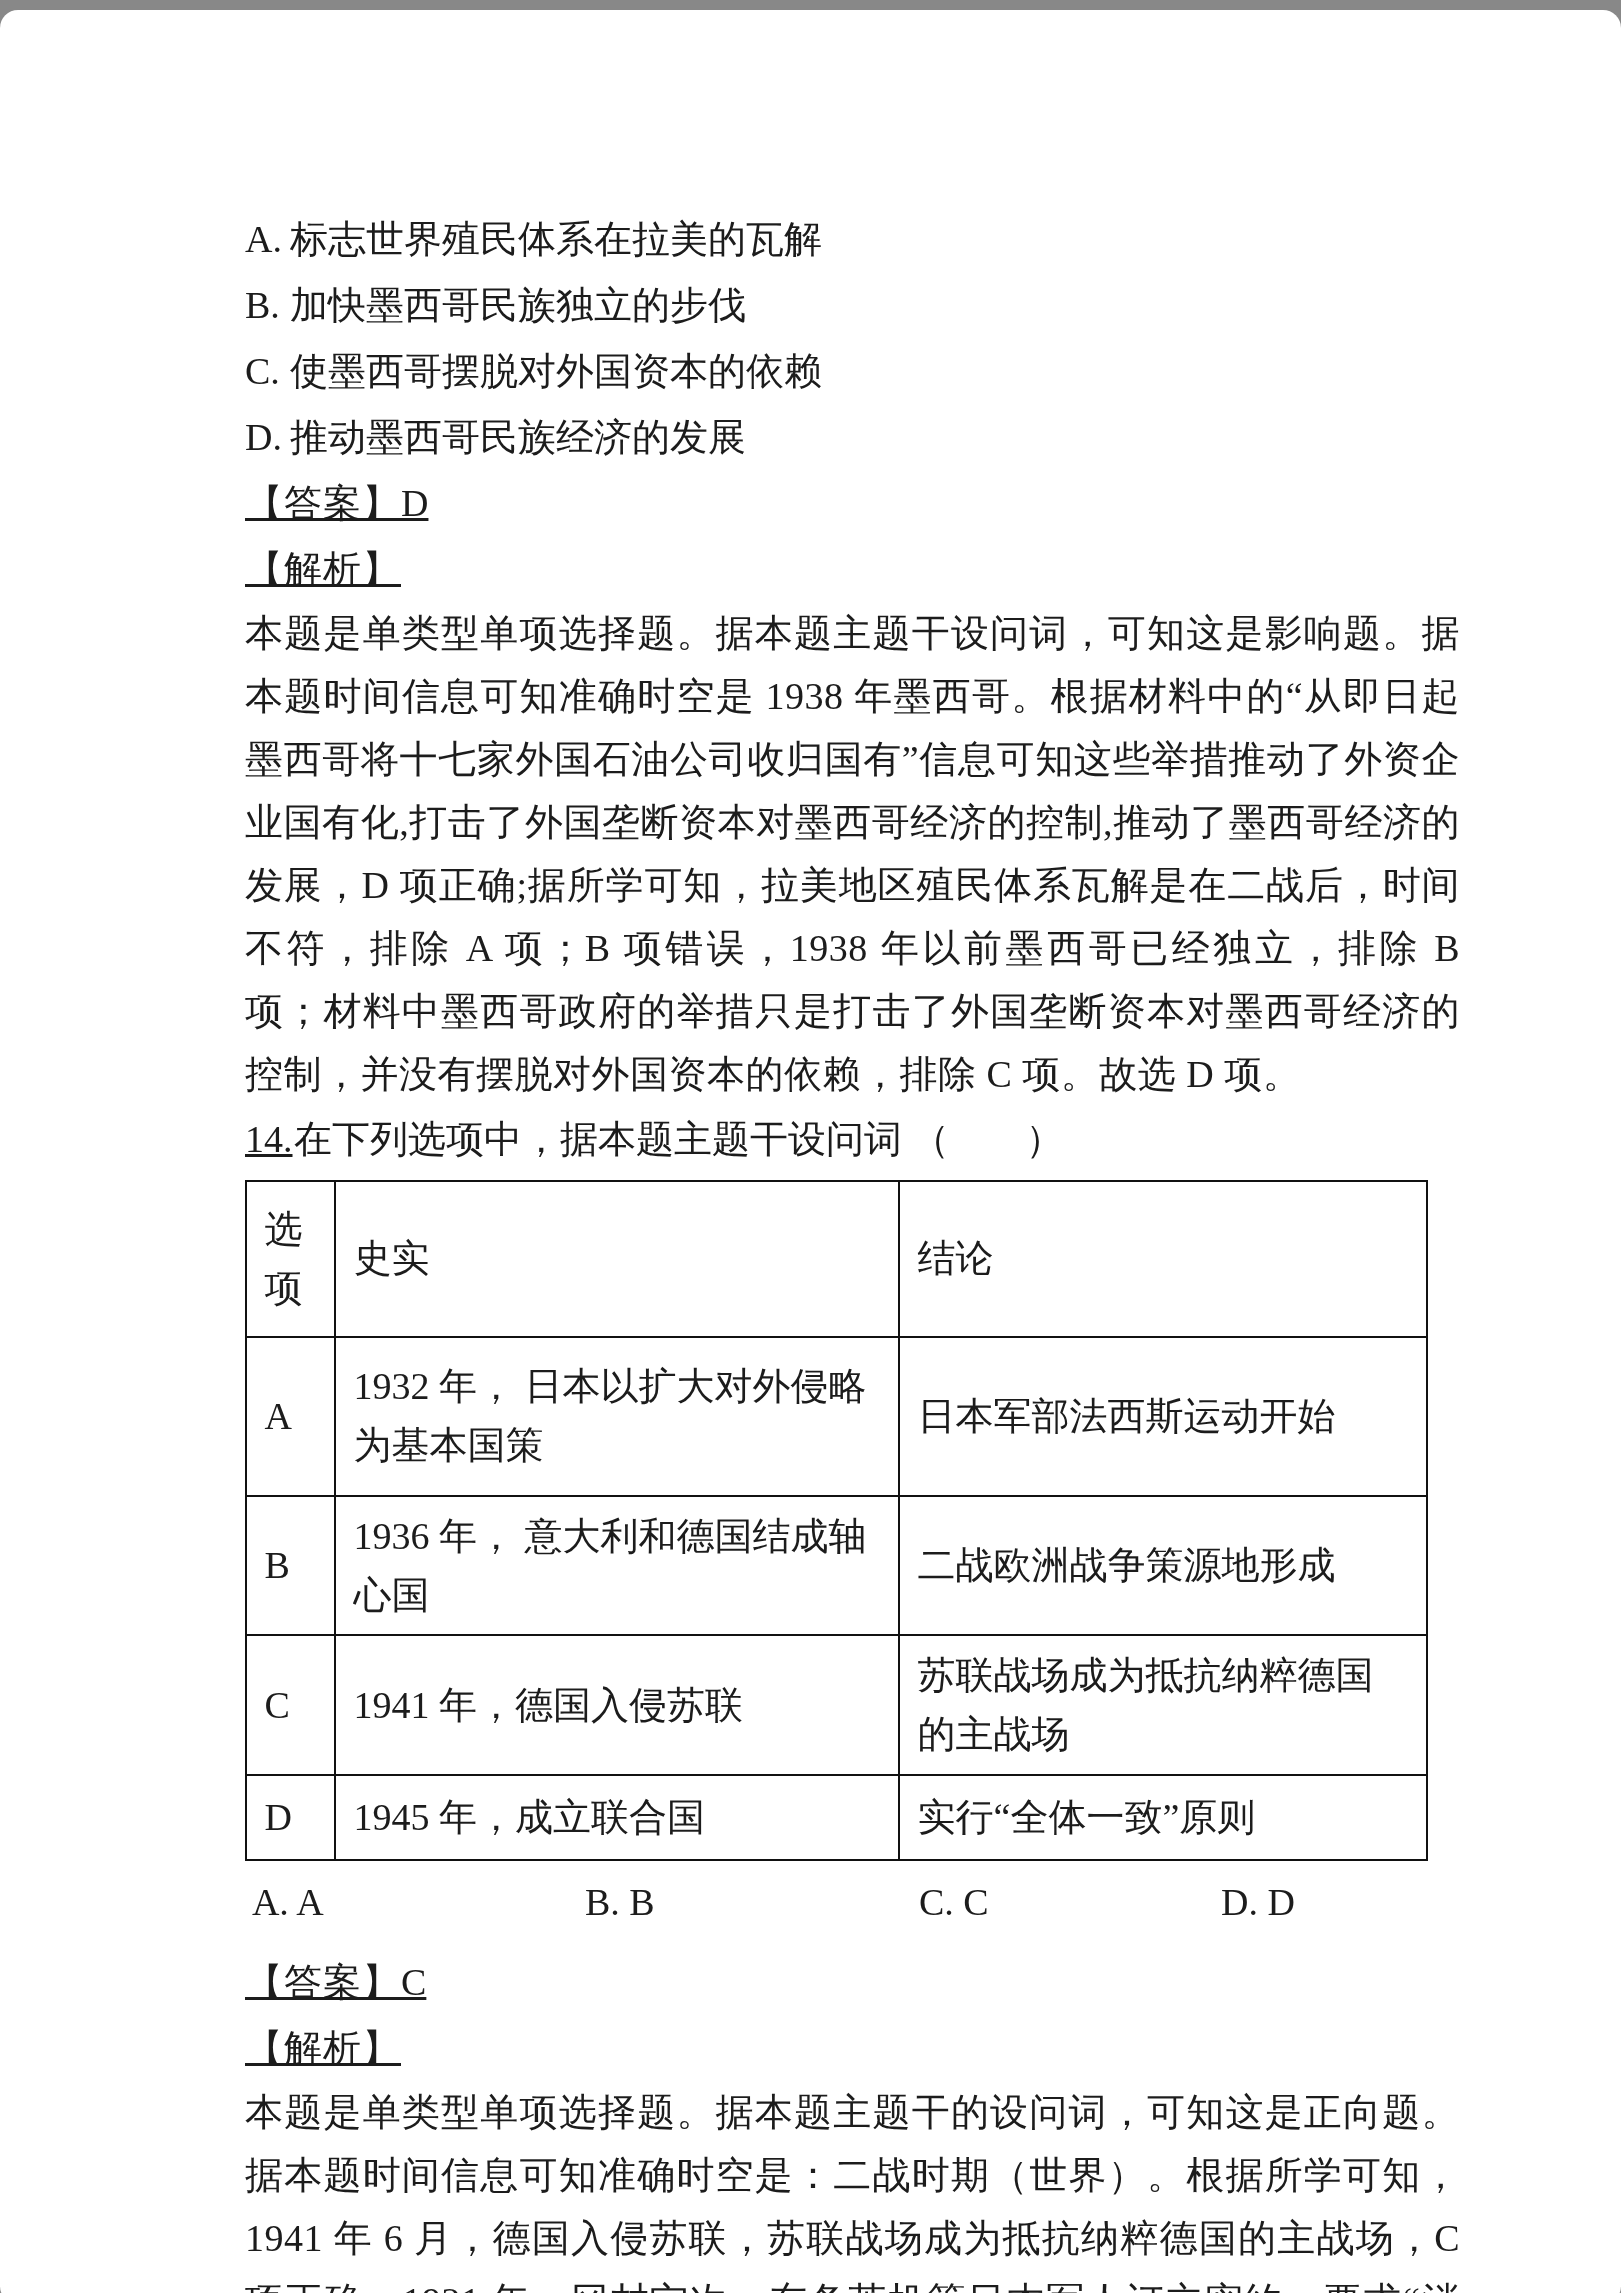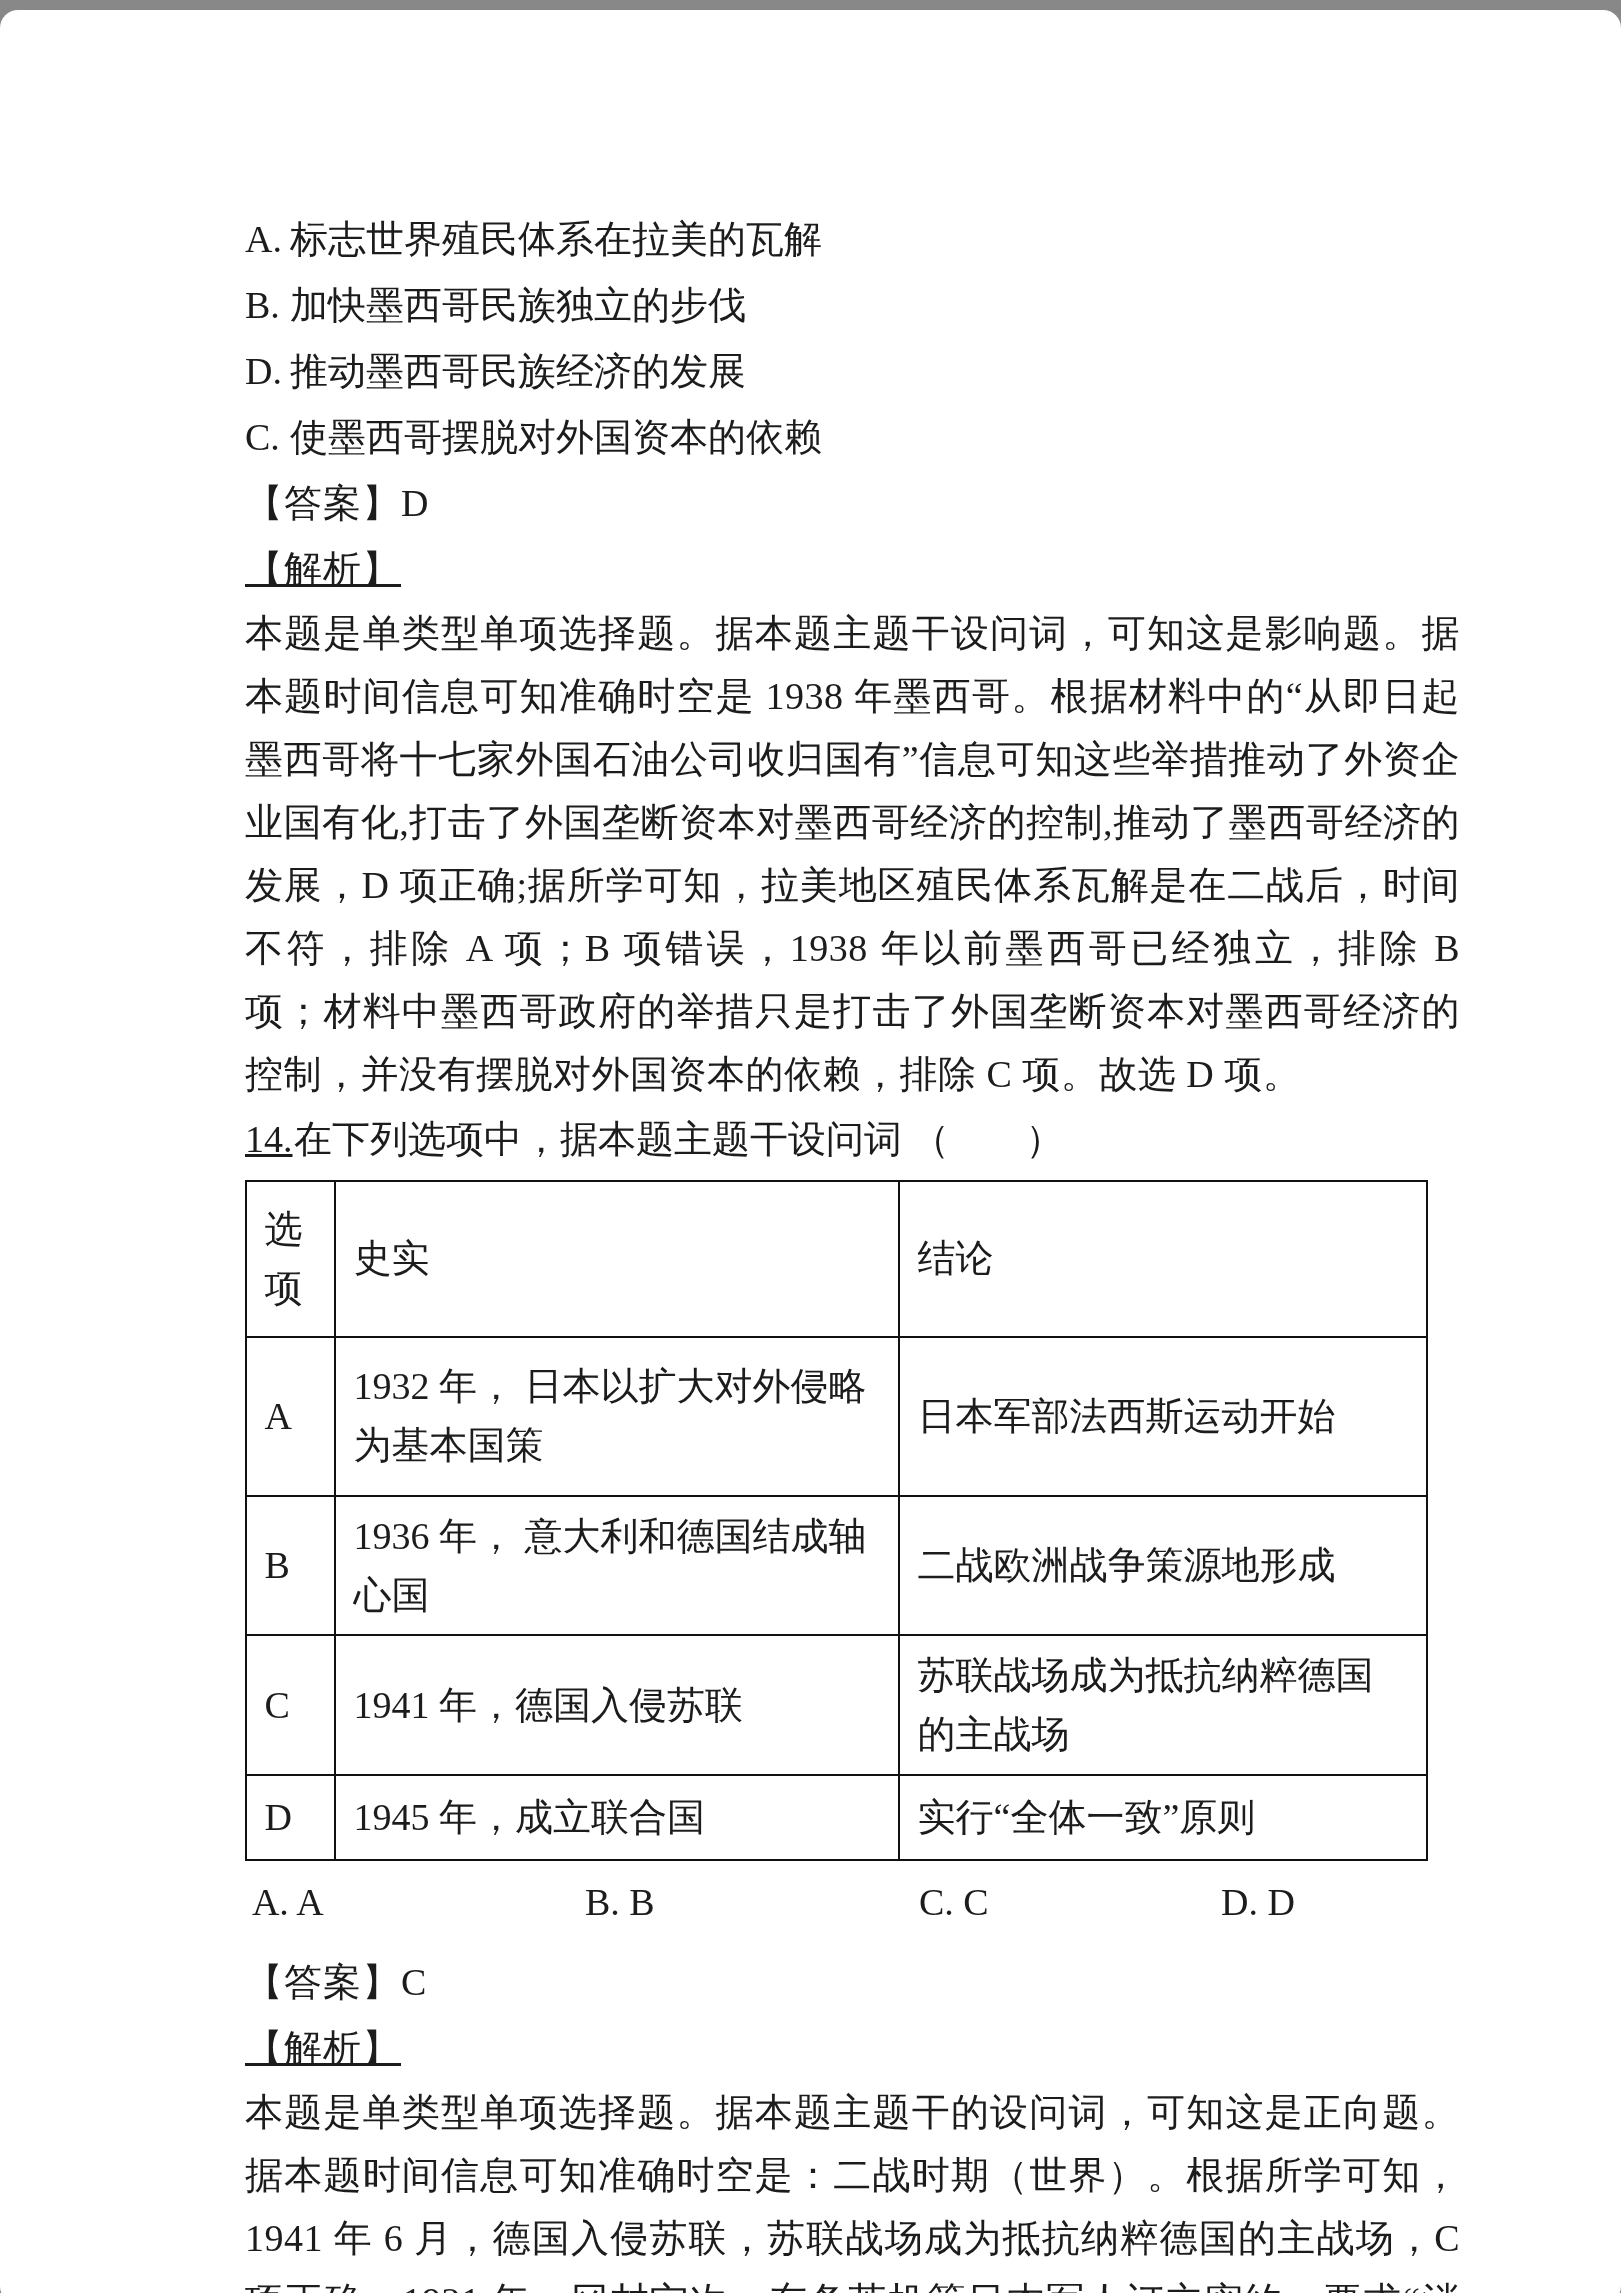--- a/index.html
+++ b/index.html
@@ -13,21 +13,21 @@
     font-family:"Liberation Serif","DejaVu Serif",serif;
     font-size:38px;
     overflow:hidden;
     border-radius:18px;
   }
   .content {
     padding:196px 161px 0 245px; 
   }
   .opt-line { line-height:66px; white-space:nowrap; }
   .opt-label { display:inline-block; width:45px; }
-  .ans-line  { line-height:66px; }
+  .ans-line  { line-height:66px;text-decoration:underline; }
   .ans-label, .analysis-label { letter-spacing:1px; }
   .analysis-line { line-height:66px;text-decoration:underline; }
   .para {
     text-align:justify;
     text-align-last:left;
     line-height:63px;
     letter-spacing:0.5px;
   }
   .q-line { line-height:66px; white-space:nowrap; }
   .q-num { display:inline-block; width:49px;text-decoration:underline; }
@@ -70,24 +70,24 @@
 <div class="page">
   <div class="content">
 
     <div class="opt-line">
       <span class="opt-label">A.</span><span>标志世界殖民体系在拉美的瓦解</span>
     </div>
     <div class="opt-line">
       <span class="opt-label">B.</span><span>加快墨西哥民族独立的步伐</span>
     </div>
     <div class="opt-line">
-      <span class="opt-label">D.</span><span>推动墨西哥民族经济的发展</span>
+      <span class="opt-label">C.</span><span>使墨西哥摆脱对外国资本的依赖</span>
     </div>
     <div class="opt-line">
-      <span class="opt-label">C.</span><span>使墨西哥摆脱对外国资本的依赖</span>
+      <span class="opt-label">D.</span><span>推动墨西哥民族经济的发展</span>
     </div>
 
     <div class="ans-line">
       <span class="ans-label">【答案】</span><span>D</span>
     </div>
 
     <div class="analysis-line">
       <span class="analysis-label">【解析】</span>
     </div>
     <p class="para">本题是单类型单项选择题。据本题主题干设问词，可知这是影响题。据本题时间信息可知准确时空是 1938 年墨西哥。根据材料中的“从即日起墨西哥将十七家外国石油公司收归国有”信息可知这些举措推动了外资企业国有化,打击了外国垄断资本对墨西哥经济的控制,推动了墨西哥经济的发展，D 项正确;据所学可知，拉美地区殖民体系瓦解是在二战后，时间不符，排除 A 项；B 项错误，1938 年以前墨西哥已经独立，排除 B 项；材料中墨西哥政府的举措只是打击了外国垄断资本对墨西哥经济的控制，并没有摆脱对外国资本的依赖，排除 C 项。故选 D 项。</p>

